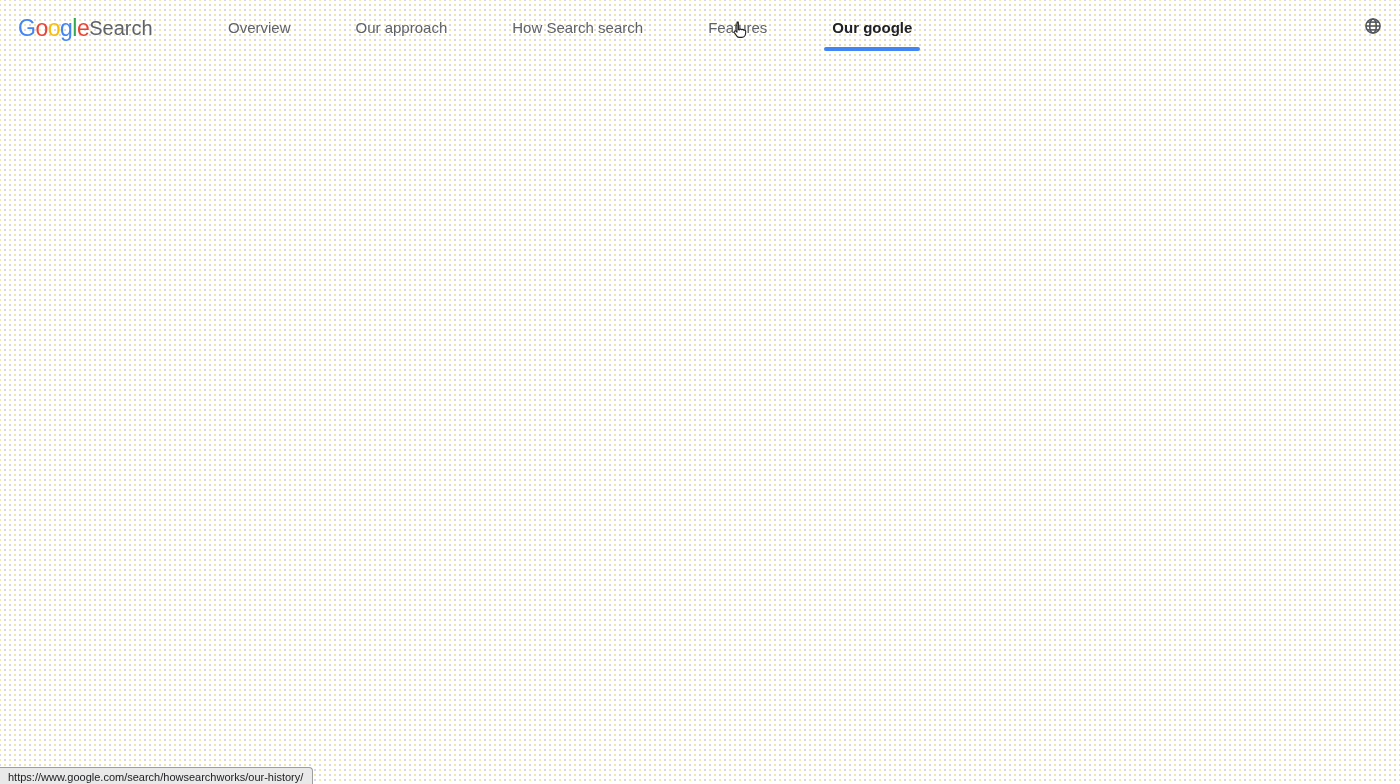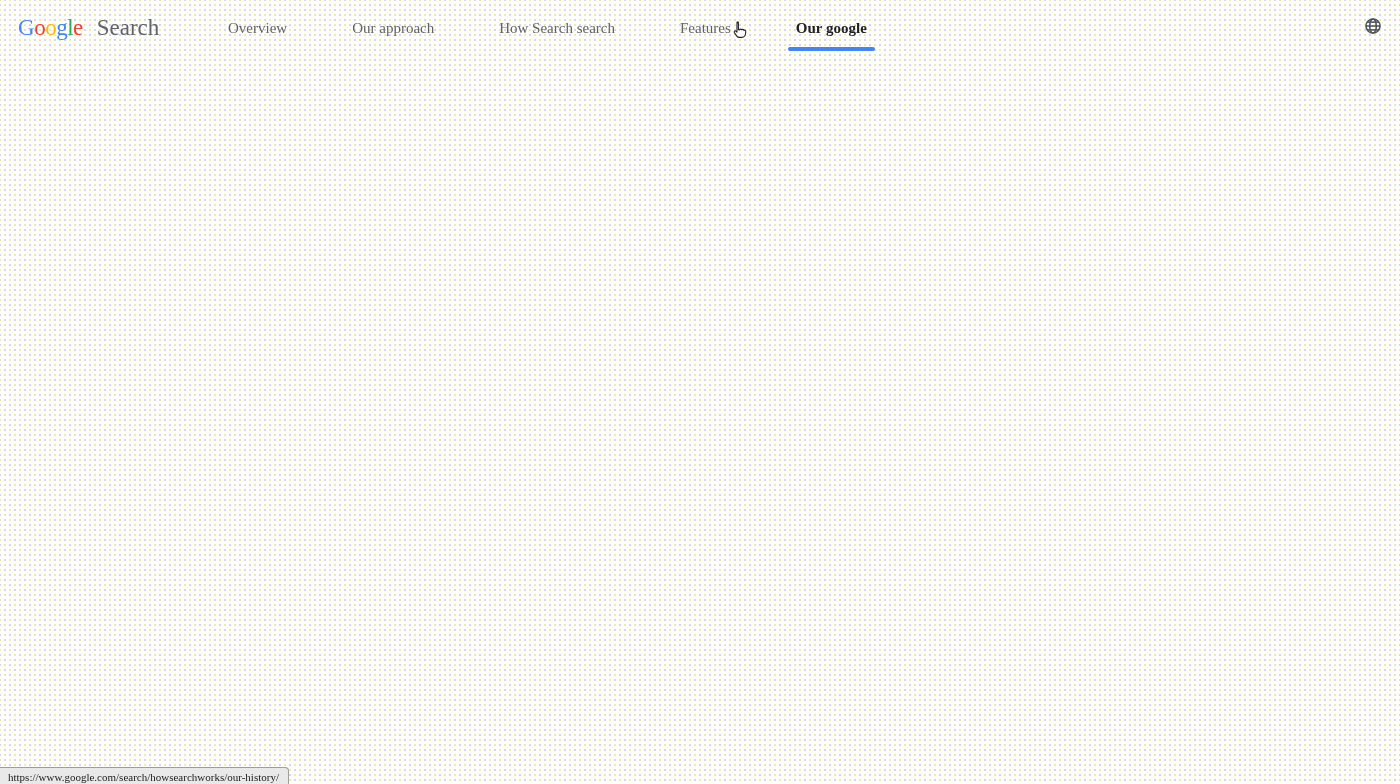--- a/index.html
+++ b/index.html
@@ -13,43 +13,42 @@
     width:1400px; height:784px;
     background-color:#fffffe;
     
     background-image:
       radial-gradient(circle, #f0eaac 0.9px, rgba(255,255,255,0) 1.4px),
       radial-gradient(circle, #f0eaac 0.9px, rgba(255,255,255,0) 1.4px),
       radial-gradient(circle, #d9d3f2 0.9px, rgba(255,255,255,0) 1.4px),
       radial-gradient(circle, #d9d3f2 0.9px, rgba(255,255,255,0) 1.4px);
     background-size:10px 10px,10px 10px,10px 10px,10px 10px;
     background-position:0 0,5px 5px,5px 0,0 5px;
-    font-family:Liberation Serif, serif;
   }
   .header {
     position:relative;
     height:56px;
     width:100%;
   }
   .logo {
     position:absolute;
     left:18px; top:0;
     height:56px;
     display:flex; align-items:center;
     text-decoration:none;
     cursor:pointer;
   }
   .logo-brand {
     font-size:23px;
     font-weight:500;
     letter-spacing:-0.5px;
   }
   .logo-product {
-    margin-left:14px;
-    font-size:23px;
+    margin-left:0;
+    font-size:20px;
     font-weight:400;
     color:#5f6368;
     letter-spacing:0;
   }
   .nav {
     position:absolute;
     left:208px; top:0;
     height:56px;
     display:flex;
     align-items:center;

